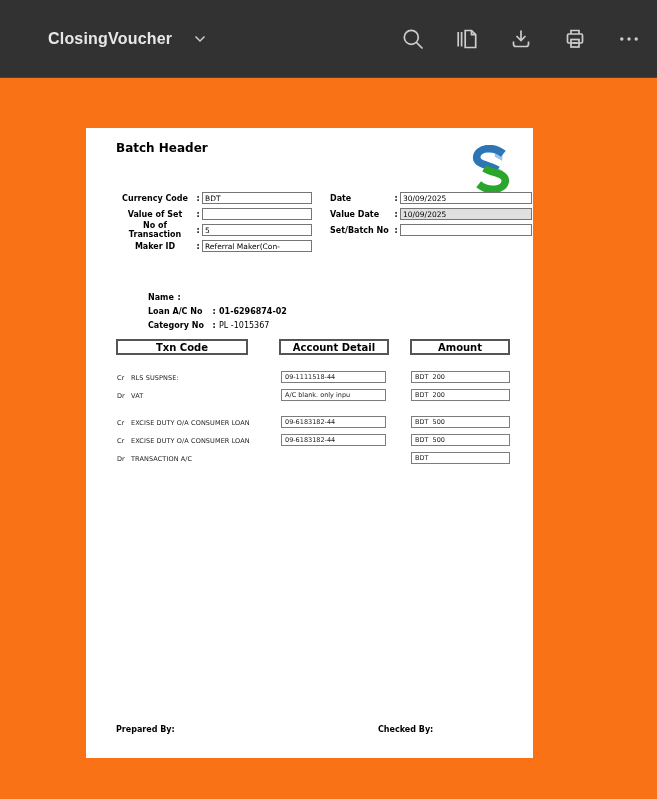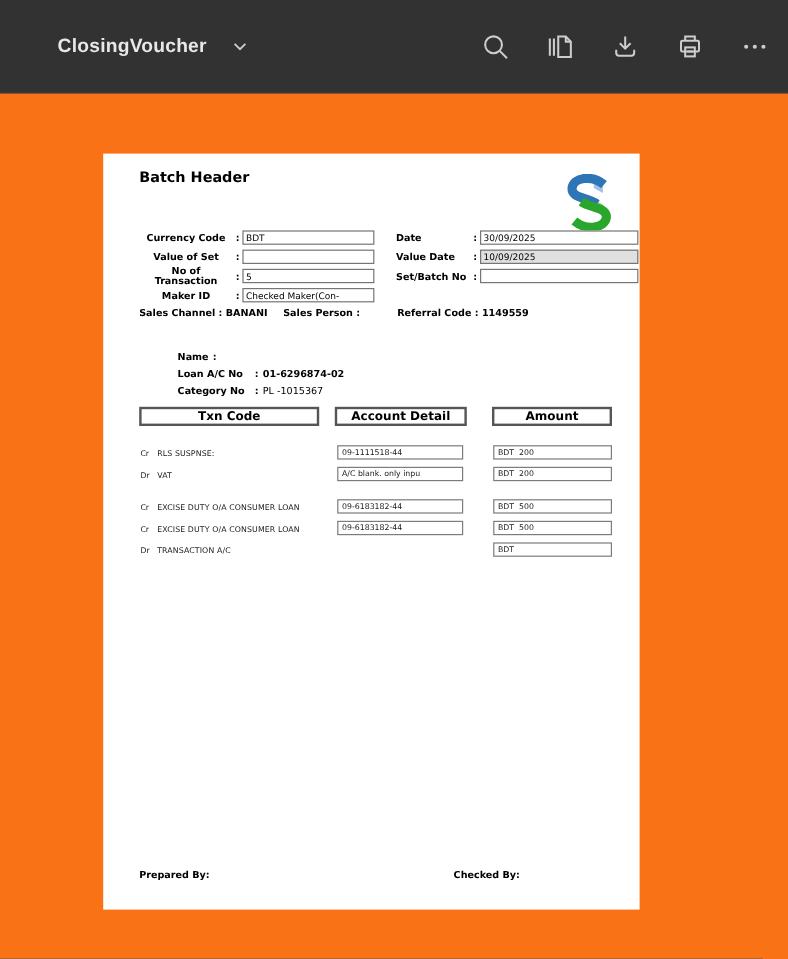--- a/index.html
+++ b/index.html
@@ -60,21 +60,21 @@
   .irow.i1 .lbl{width:61px;}
   .irow.i2 .lbl{width:61px;}
   .irow .sep{width:10px;text-align:center;font-weight:bold;}
   .irow .val{font-weight:bold;white-space:pre;}
   .irow.i2 .val{font-weight:normal;}
   
   .hbox{
     position:absolute;top:211px;height:16px;border:2px solid #555555;box-sizing:border-box;
     display:flex;align-items:center;justify-content:center;font-size:10px;font-weight:bold;background:#fff;
   }
-  .hbox.h0{left:30px;width:150px;}
+  .hbox.h0{left:30px;width:132px;}
   .hbox.h1{left:193px;width:110px;}
   .hbox.h2{left:324px;width:100px;}
   
   .trow{position:absolute;left:0;width:447px;height:13px;}
   .trow .drcr{position:absolute;left:31px;top:3px;font-size:6.5px;color:#1a1a1a;}
   .trow .tname{position:absolute;left:45px;top:3px;font-size:6.5px;color:#1a1a1a;letter-spacing:.1px;}
   .trow .acc,.trow .amt{
     position:absolute;top:0;height:12px;border:1px solid #7c7c7c;box-sizing:border-box;background:#fff;
     font-size:6.5px;display:flex;align-items:center;padding:0 3px;white-space:pre;color:#1a1a1a;
   }
@@ -160,44 +160,39 @@
       <span class="input"></span>
     </div>
     <div class="frow left" style="top:96px">
       <span class="lbl">No of Transaction</span>
       <span class="sep">:</span>
       <span class="input">5</span>
     </div>
     <div class="frow left" style="top:112px">
       <span class="lbl">Maker ID</span>
       <span class="sep">:</span>
-      <span class="input">Checked Maker(Con-</span>
+      <span class="input">Referral Maker(Con-</span>
     </div>
 
     <div class="frow right" style="top:64px">
       <span class="lbl">Date</span>
       <span class="sep">:</span>
       <span class="input">30/09/2025</span>
     </div>
     <div class="frow right" style="top:80px">
       <span class="lbl">Value Date</span>
       <span class="sep">:</span>
       <span class="input shaded">10/09/2025</span>
     </div>
     <div class="frow right" style="top:96px">
       <span class="lbl">Set/Batch No</span>
       <span class="sep">:</span>
       <span class="input"></span>
     </div>
 
-    <div class="srow">
-      <span style="left:30px">Sales Channel : BANANI</span>
-      <span style="left:150px">Sales Person :</span>
-      <span style="left:245px">Referral Code : 1149559</span>
-    </div>
 
 
     <div class="irow i0" style="top:163px">
       <span class="lbl">Name</span>
       <span class="sep">:</span>
       <span class="val"></span>
     </div>
     <div class="irow i1" style="top:177px">
       <span class="lbl">Loan A/C No</span>
       <span class="sep">:</span>

